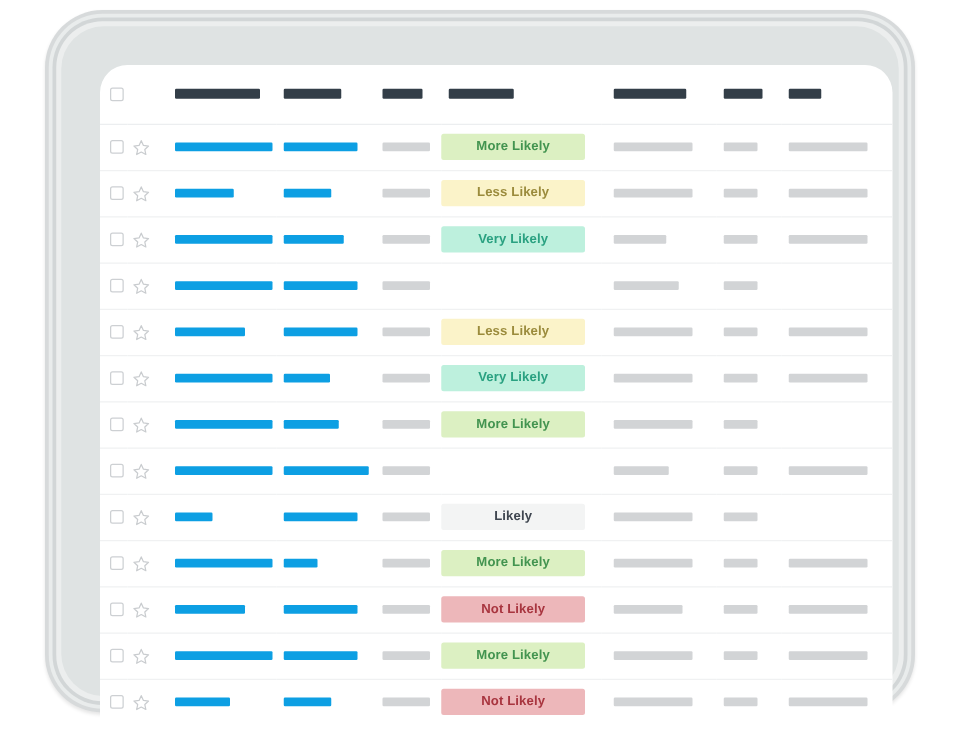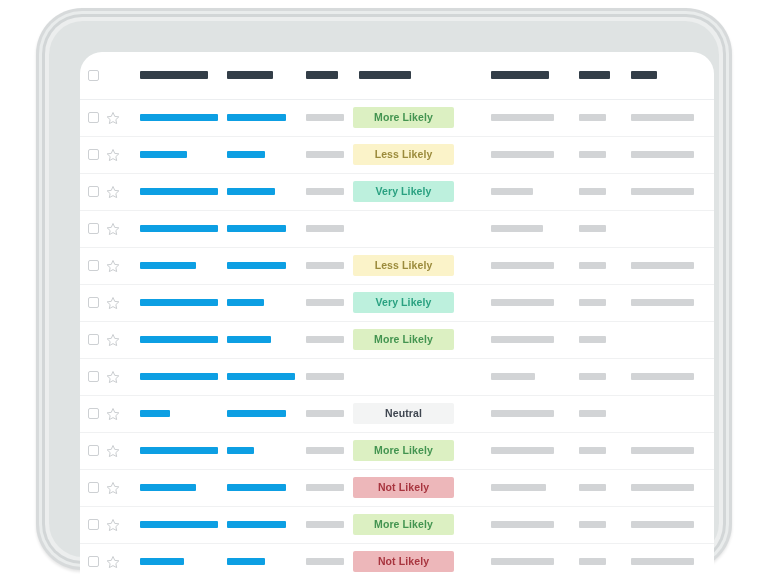--- a/index.html
+++ b/index.html
@@ -141,21 +141,21 @@
     display: block;
     width: 14px;
     height: 14px;
     margin-left: 4px;
   }
   .star-icon svg { display: block; }
 
   
   .badge {
     display: block;
-    width: 101px;
+    width: 115px;
     height: 21px;
     line-height: 21px;
     text-align: center;
     font-size: 10.5px;
     font-weight: bold;
     border-radius: 2px;
     letter-spacing: 0.1px;
     box-sizing: border-box;
   }
   .badge.empty {
@@ -607,21 +607,21 @@
                       <div class="cell-inner" style="padding-left: 6px;">
                         <span class="bar blue" style="width: 59px;"></span>
                       </div>
                     </td>
                     <td>
                       <div class="cell-inner" style="padding-left: 6px;">
                         <span class="bar gray" style="width: 38px;"></span>
                       </div>
                     </td>
                     <td>
-                      <span class="badge badge-neutral">Neutral</span>
+                      <span class="badge badge-neutral">Likely</span>
                     </td>
                     <td>
                       <div class="cell-inner" style="padding-left: 10px;">
                         <span class="bar gray" style="width: 63px;"></span>
                       </div>
                     </td>
                     <td>
                       <div class="cell-inner" style="padding-left: 6px;">
                         <span class="bar gray" style="width: 27px;"></span>
                       </div>

